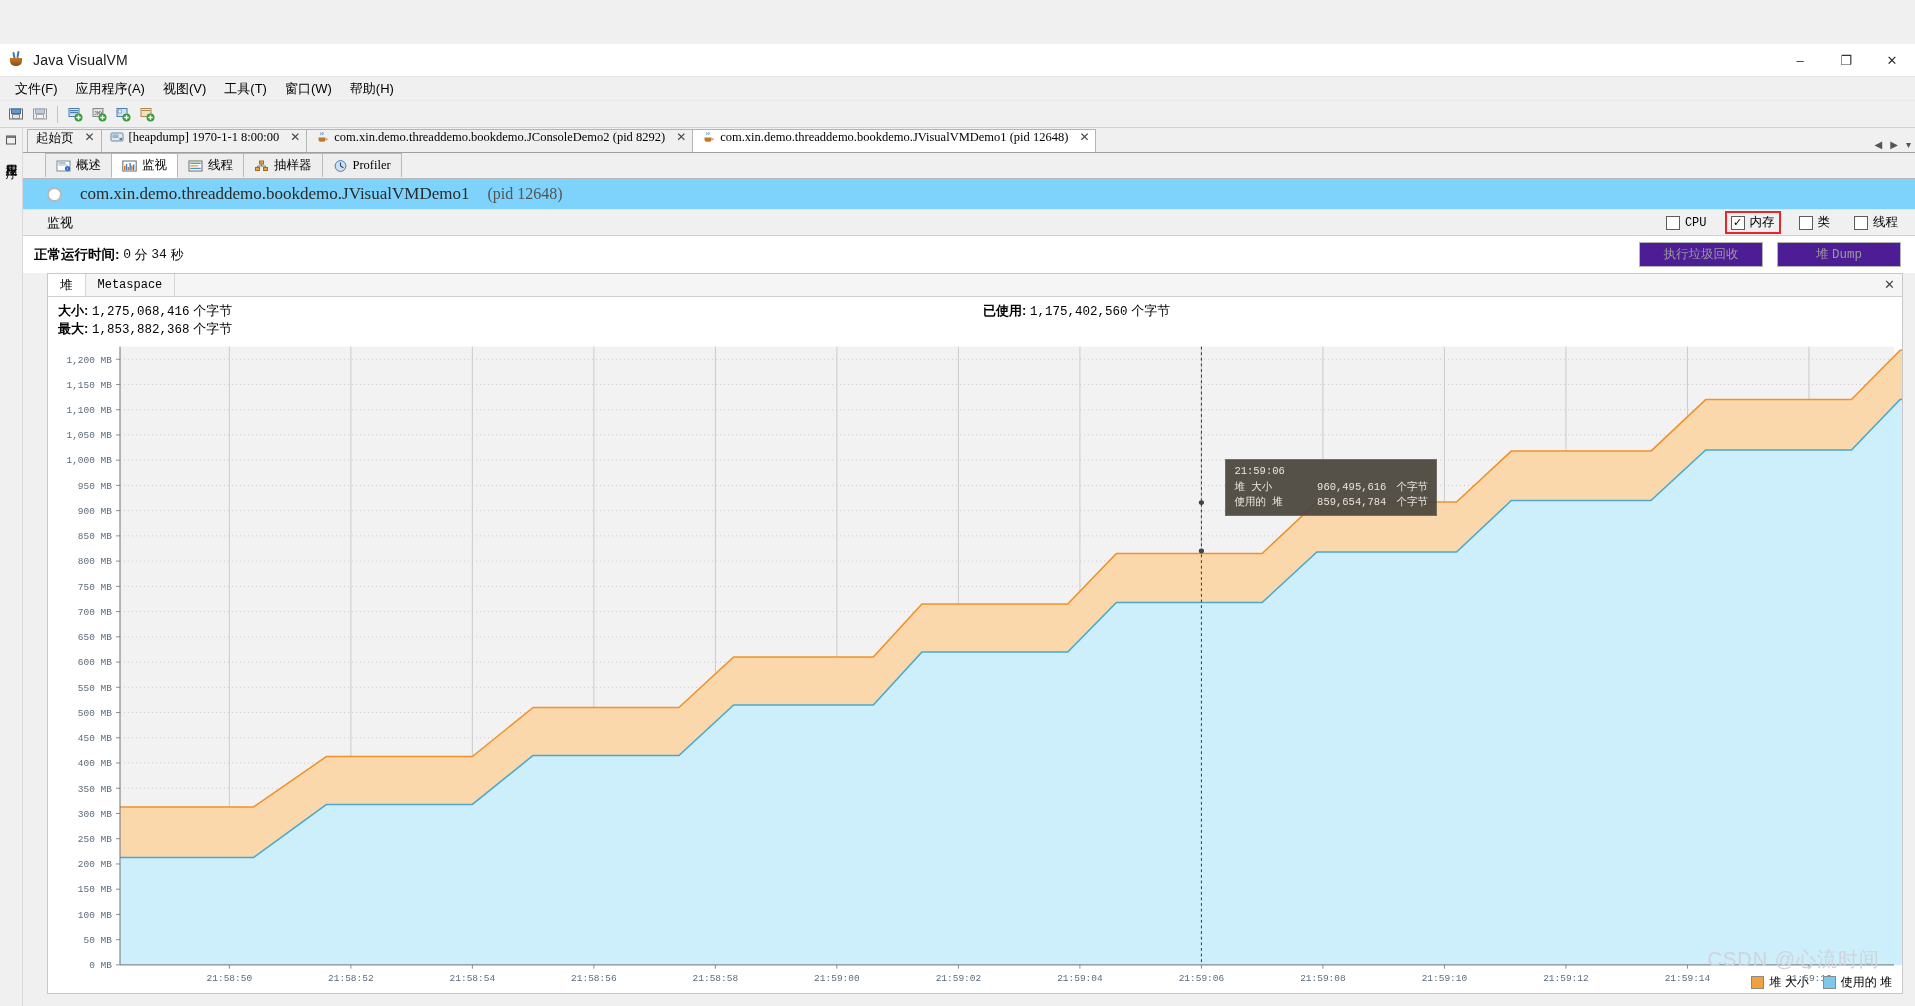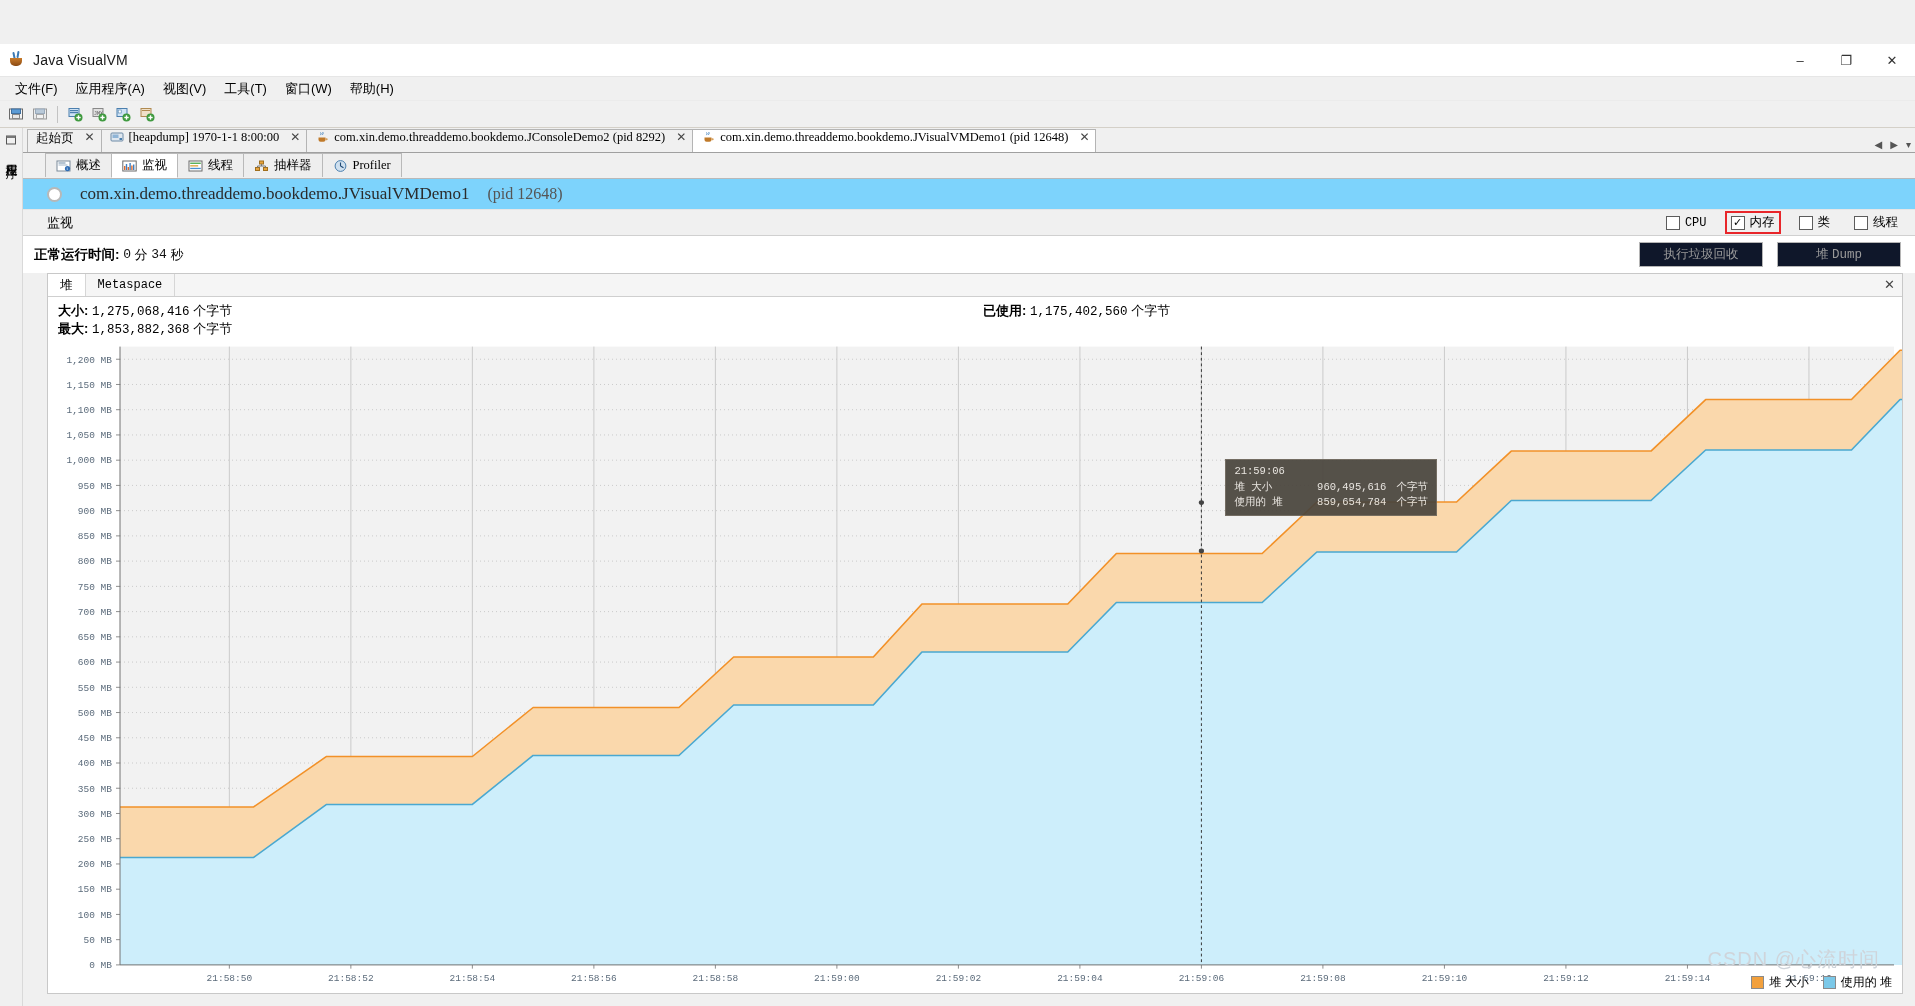--- a/index.html
+++ b/index.html
@@ -132,21 +132,21 @@
 
   
   .uptimerow {
     flex: 0 0 37px; background: #fff; display: flex; align-items: center;
     padding-left: 11px; position: relative;
   }
   .uptimerow .bold { font-weight: bold; font-size: 13.5px; }
   .uptimerow .valnum { font-family: "Liberation Mono", "DejaVu Sans Mono", monospace; font-size: 13px; color: #111; }
   .btnrow { position: absolute; right: 14px; display: flex; gap: 14px; }
   .gbtn {
-    min-width: 98px; height: 23px; background: #0f172a; border: 1px solid #b5b5b5;
+    min-width: 98px; height: 23px; background: #4c1d95; border: 1px solid #b5b5b5;
     color: #9a9a9a; font-size: 12.5px; display: flex; align-items: center; justify-content: center;
     padding: 0 12px;
   }
   .gbtn .mono { font-family: "Liberation Mono", "DejaVu Sans Mono", monospace; }
 
   
   .panel {
     flex: 1 1 auto; margin: 0 12px 2px 24px; background: #fff;
     border: 1px solid #c8c8c8; display: flex; flex-direction: column; min-height: 0;
     position: relative;

